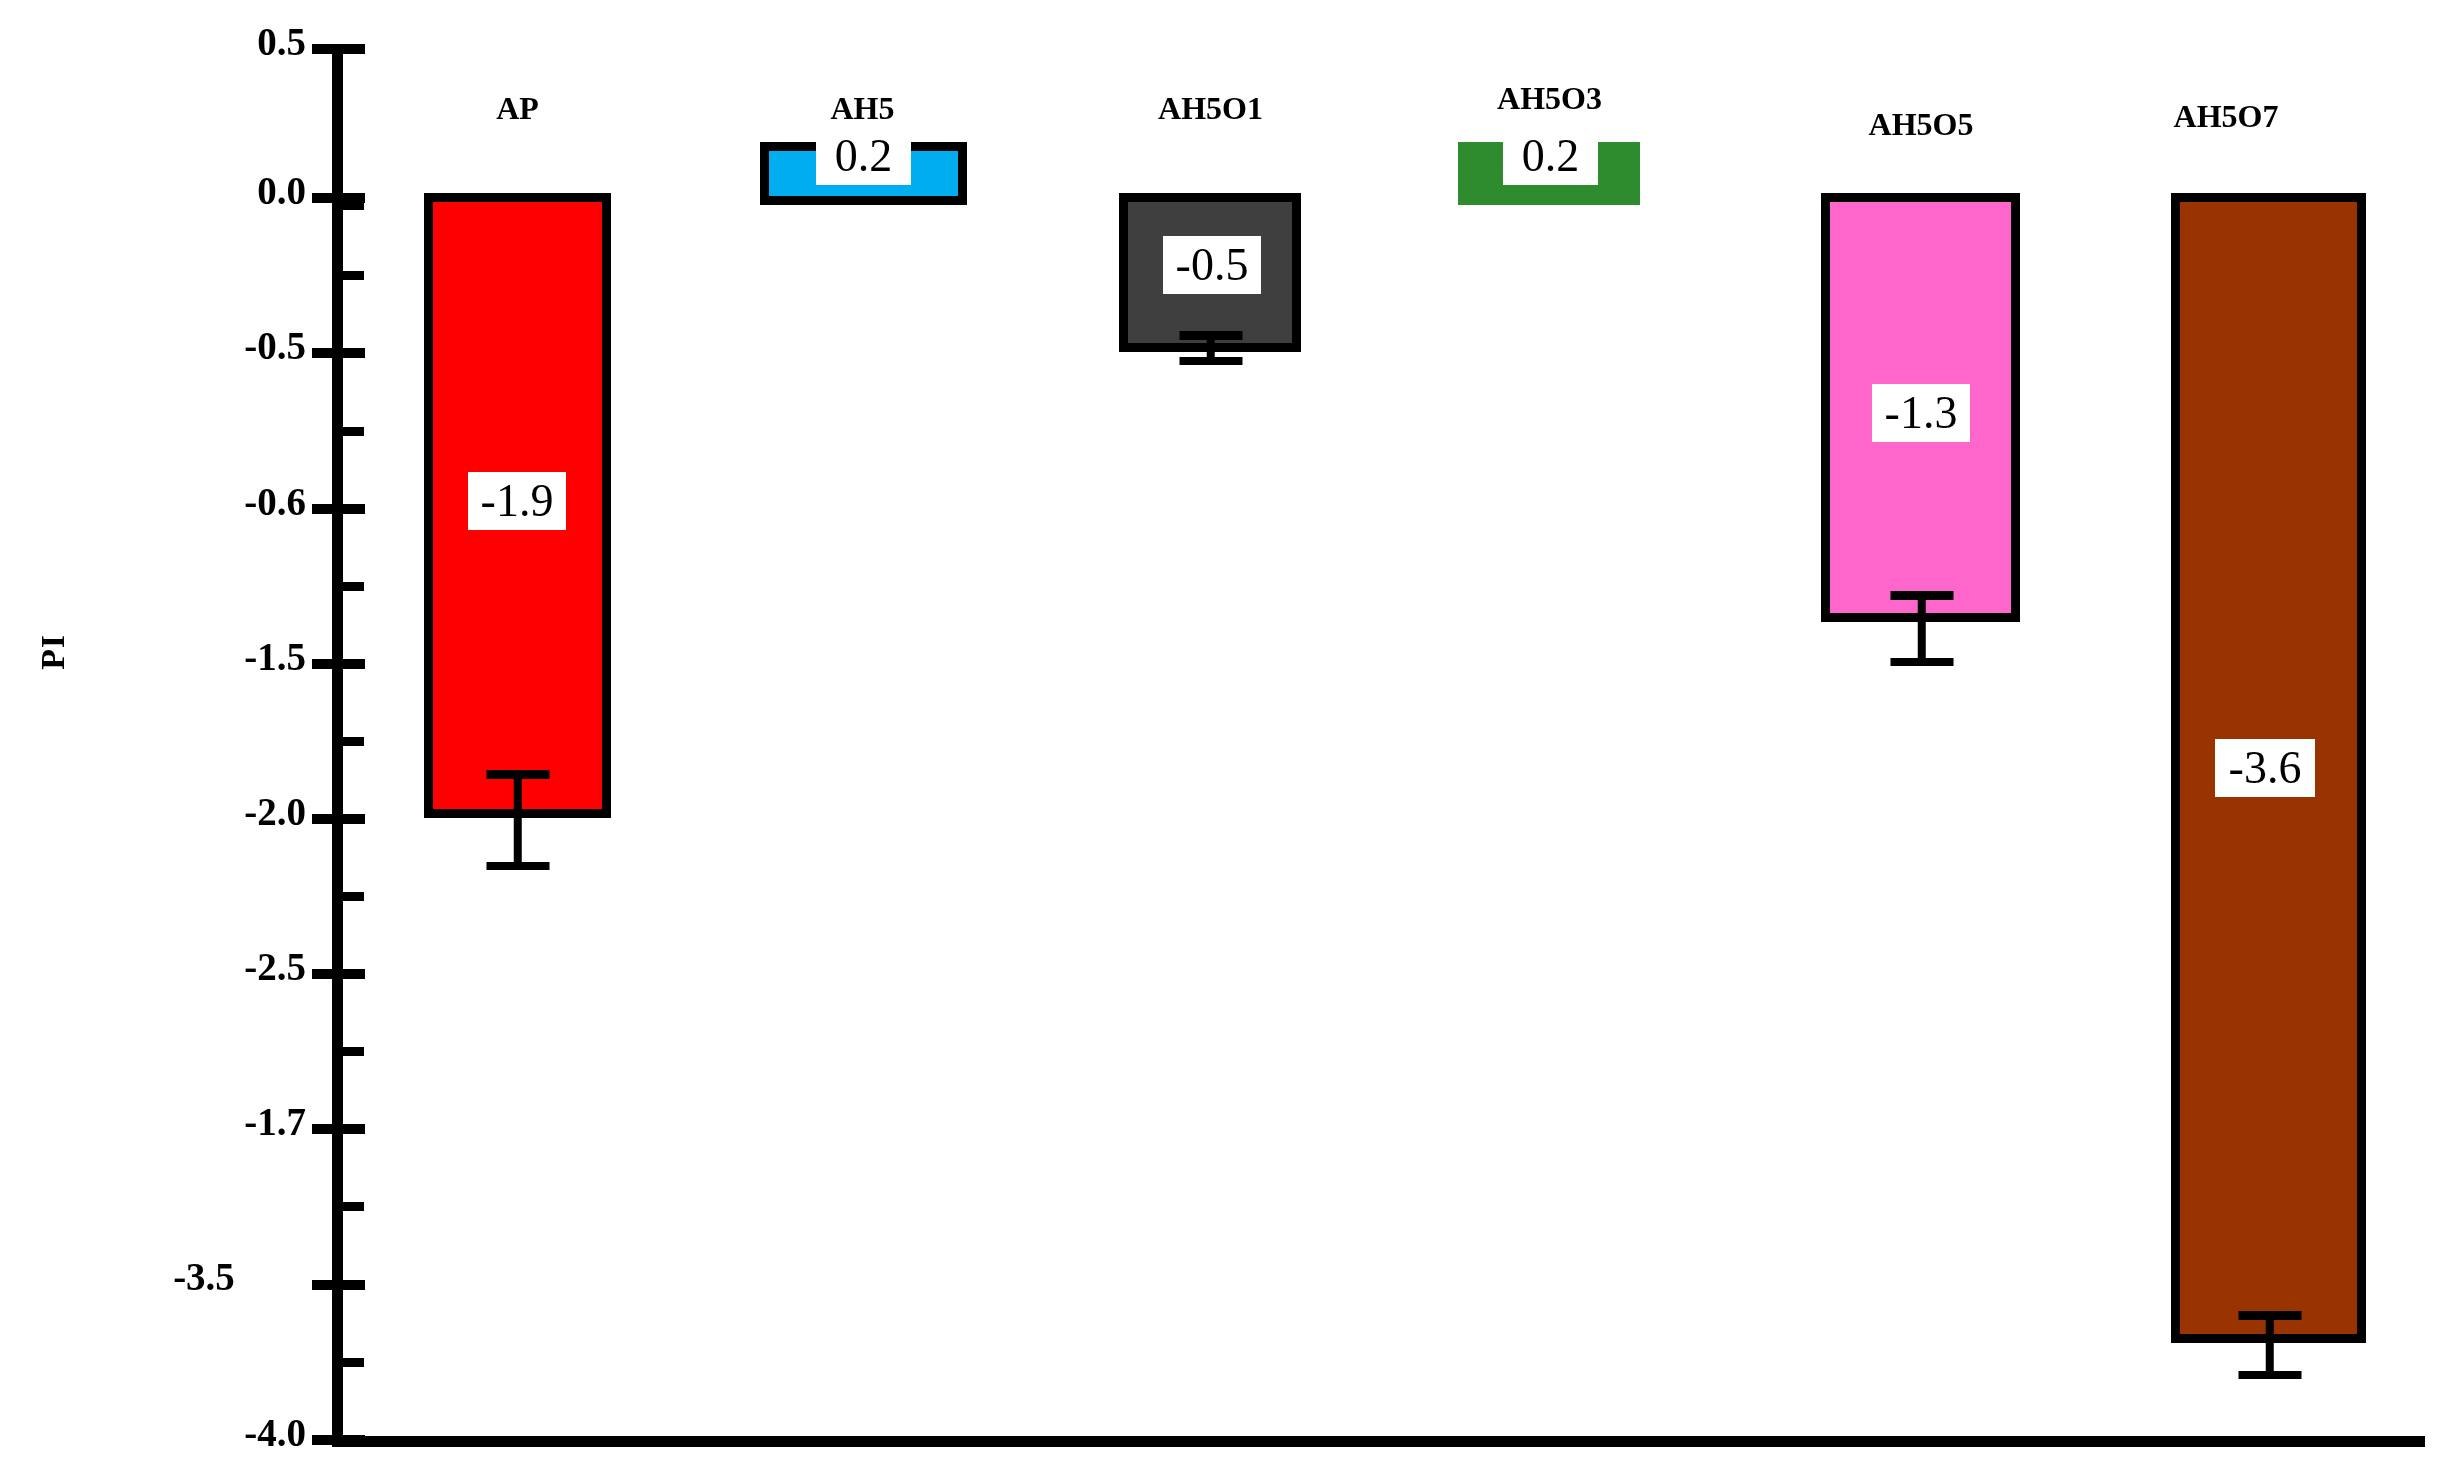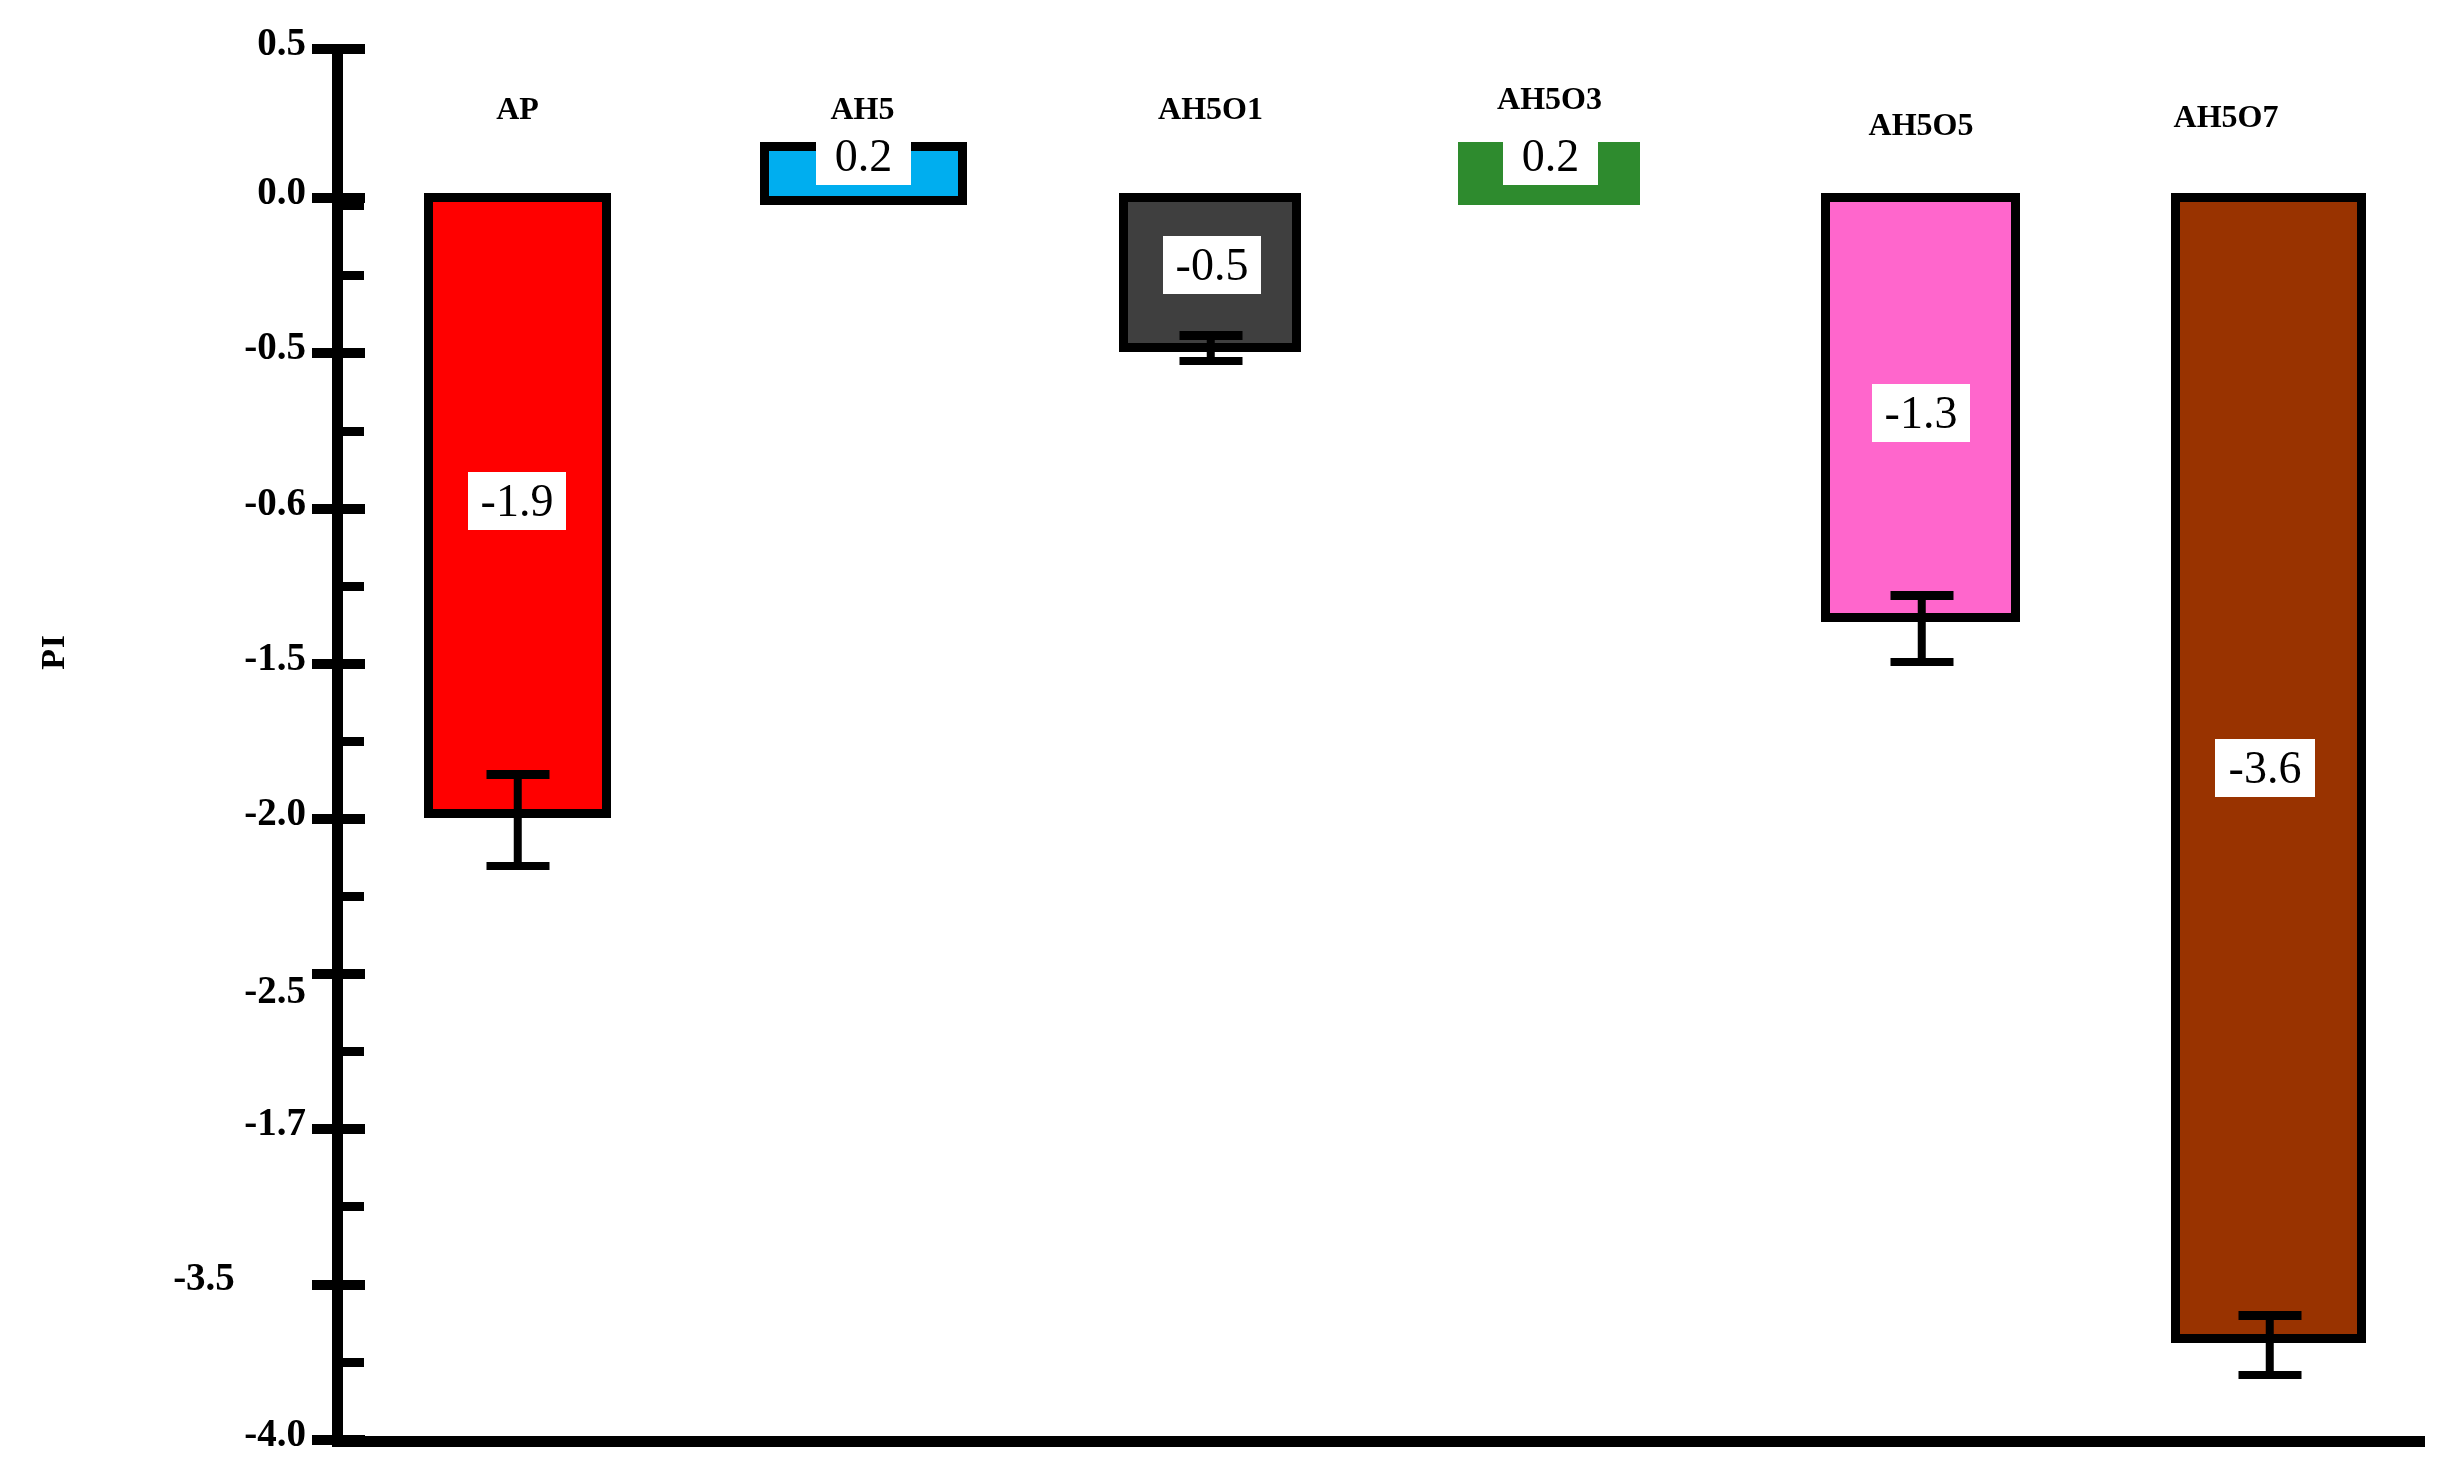--- a/index.html
+++ b/index.html
@@ -177,21 +177,21 @@
   <div class="tick-label-wrap" style="top:637px;">-1.5</div>
 
   <div class="tick-minor" style="top:737px;"></div>
 
   <div class="tick-major" style="top:814px;"></div>
   <div class="tick-label-wrap" style="top:792px;">-2.0</div>
 
   <div class="tick-minor" style="top:892px;"></div>
 
   <div class="tick-major" style="top:969px;"></div>
-  <div class="tick-label-wrap" style="top:970px;">-2.5</div>
+  <div class="tick-label-wrap" style="top:947px;">-2.5</div>
 
   <div class="tick-minor" style="top:1047px;"></div>
 
   <div class="tick-major" style="top:1124px;"></div>
   <div class="tick-label-wrap" style="top:1102px;">-1.7</div>
 
   <div class="tick-minor" style="top:1202px;"></div>
 
   <div class="tick-major" style="top:1280px;"></div>
   <div class="tick-label-wrap" style="top:1257px;text-align:center;">-3.5</div>

